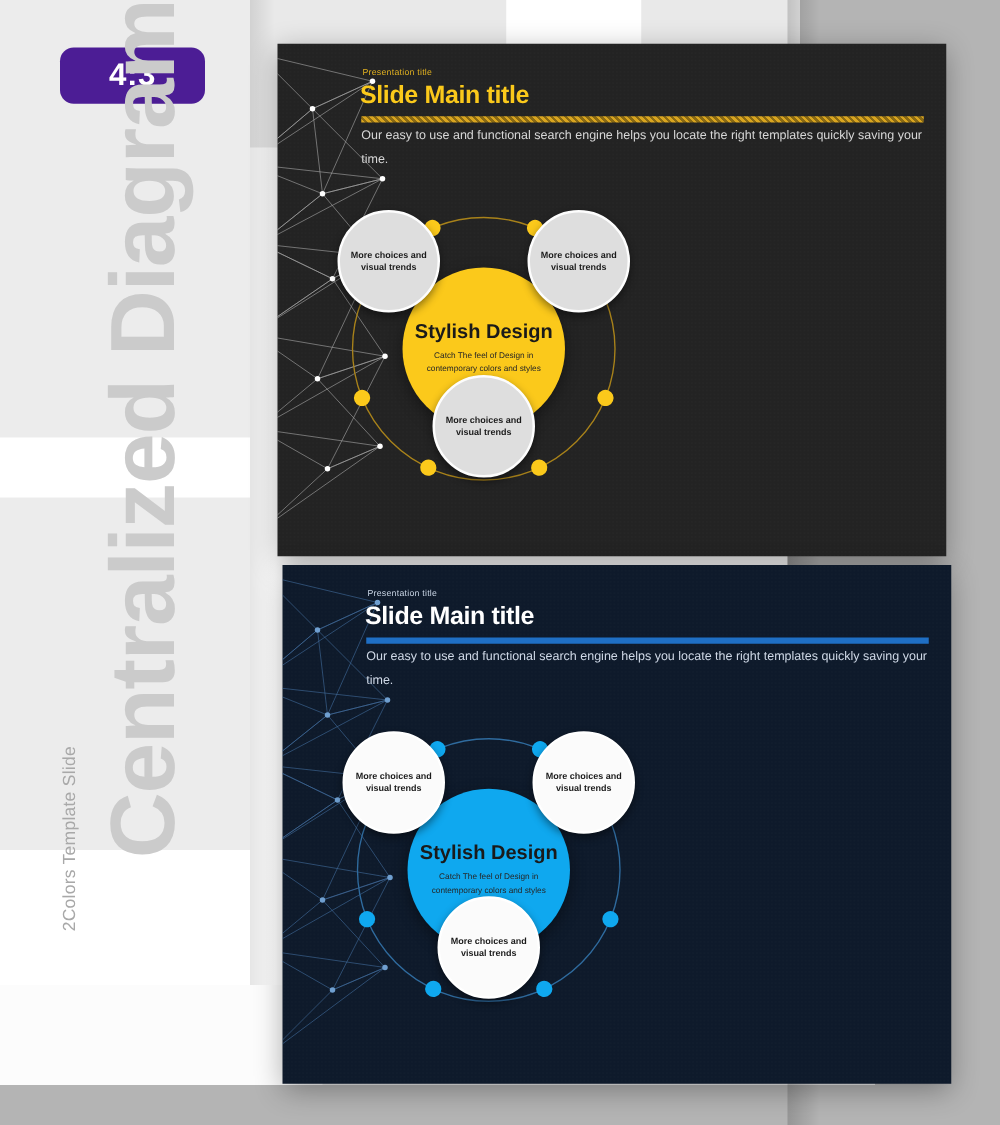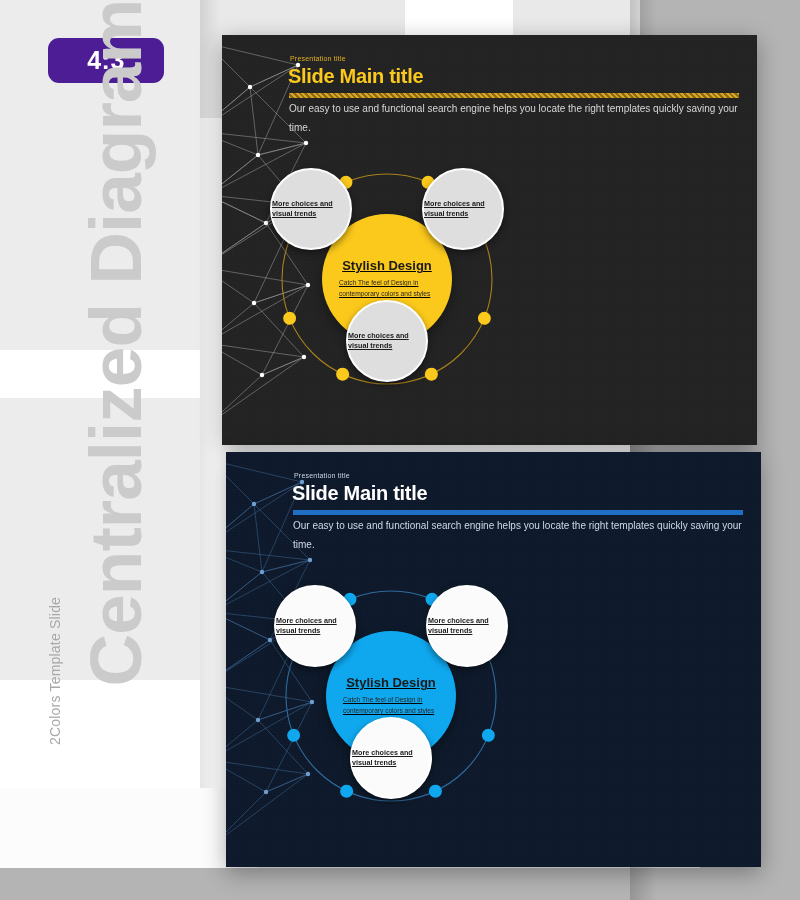--- a/index.html
+++ b/index.html
@@ -74,32 +74,32 @@
   .divider{position:absolute;left:67px;top:58px;width:450px;height:5px;}
   #divider-gold{background:repeating-linear-gradient(45deg,#d9a520 0 2px,#8a6a14 2px 4px);}
   #divider-blue{background:#1f6fc4;}
   .lede{position:absolute;left:67px;top:65px;width:450px;font-size:10px;line-height:1.85;}
 
   
   .diagram{position:absolute;left:40px;top:125px;width:270px;height:260px;}
   .diagram svg{position:absolute;left:0;top:0;}
 
   .node{position:absolute;border-radius:50%;display:flex;align-items:center;
-        justify-content:center;box-sizing:border-box;text-decoration:underline;}
+        justify-content:center;text-align:center;box-sizing:border-box;}
   .node-sat{width:82px;height:82px;background:#dedede;border:2px solid #fdfdfd;
         color:#1b1b1b;font-size:7.2px;font-weight:bold;line-height:1.45;
         box-shadow:0 3px 7px rgba(0,0,0,.45);}
   #sat-tl{left:8px;top:8px;}
   #sat-tr{left:160px;top:8px;}
   #sat-b{left:84px;top:140px;}
   .node-center{left:60px;top:54px;width:130px;height:130px;flex-direction:column;
         box-shadow:0 4px 12px rgba(0,0,0,.4);}
   #center-gold{background:#fbc91b;}
   #center-blue{background:#0fa8ef;}
-  .center-title{font-size:13px;font-weight:bold;color:#1a1a1a;margin-bottom:5px;}
+  .center-title{font-size:16px;font-weight:bold;color:#1a1a1a;margin-bottom:5px;}
   .center-sub{font-size:6.6px;line-height:1.6;color:#262626;width:96px;}
 
   
   #slide-dark .kicker{color:#e0b020;}
   #slide-dark .slide-title{color:#fbc91b;}
   #slide-dark .lede,#slide-dark .rt-body{color:#d7d7d7;}
 
   #slide-navy .kicker{color:#c8d4e4;}
   #slide-navy .slide-title{color:#ffffff;}
   #slide-navy .lede,#slide-navy .rt-body{color:#cfd8e6;}

